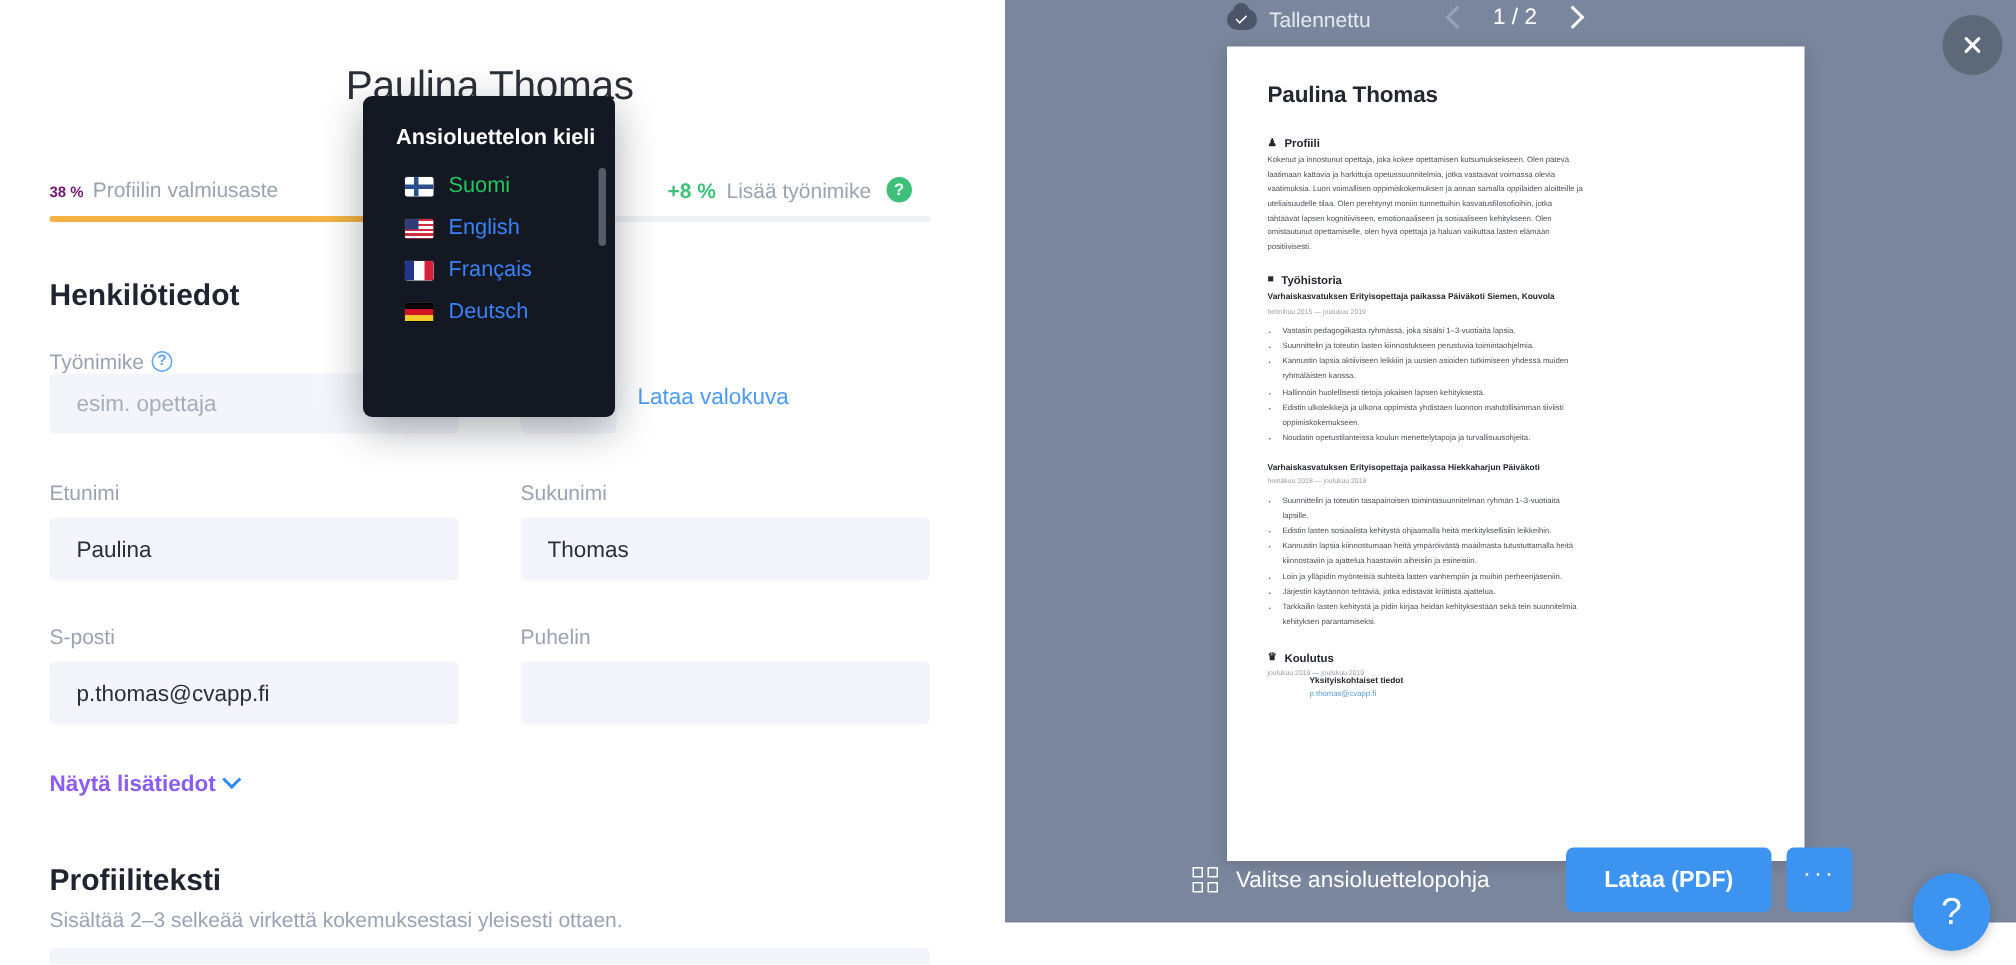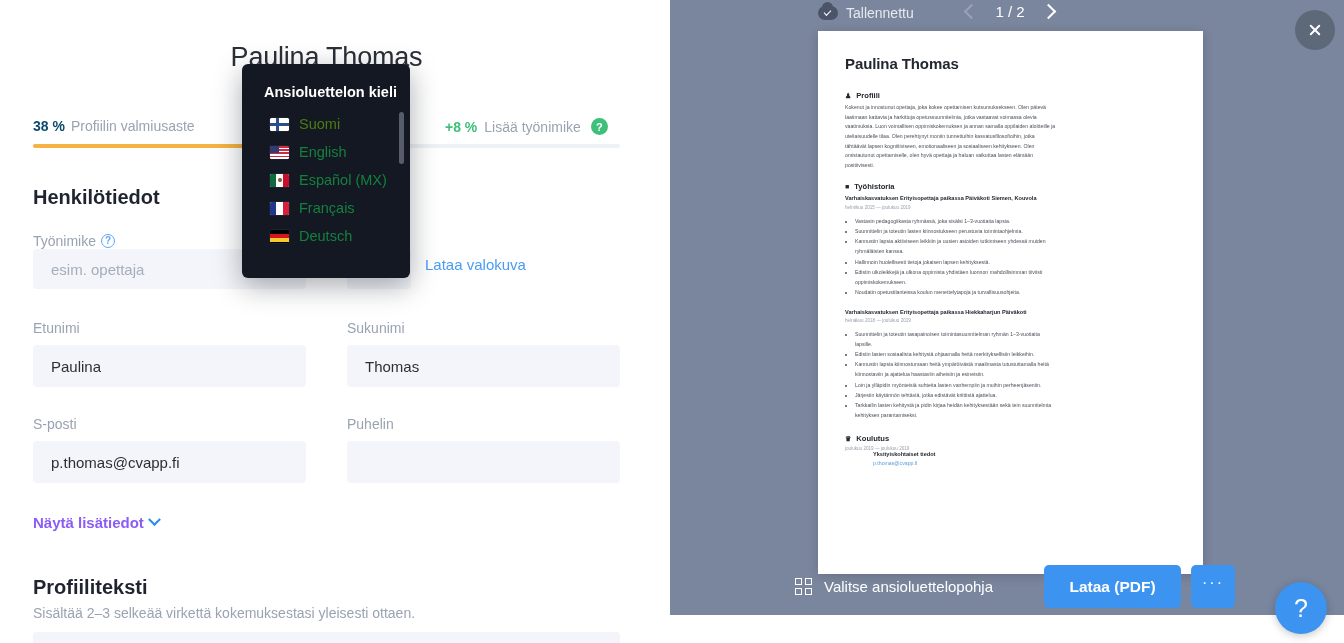--- a/index.html
+++ b/index.html
@@ -22,21 +22,21 @@
     position: absolute; left: 0; top: 42px; width: 653px;
     text-align: center;
     font-size: 27px; font-weight: 400; color: #2b2f38;
     letter-spacing: -0.2px;
   }
   .progress-row {
     position: absolute; left: 33px; top: 118px; width: 587px;
     display: flex; align-items: center;
   }
   .progress-left { display: flex; align-items: baseline; gap: 6px; }
-  .pct-orange { font-size: 14px; font-weight: 700; color: #0c4a6e; }
+  .pct-orange { font-size: 10px; font-weight: 700; color: #701a75; }
   .progress-label { font-size: 14px; color: #9aa3b2; }
   .progress-right {
     position: absolute; left: 412px; top: 0;
     display: flex; align-items: center; gap: 7px;
   }
   .pct-green { font-size: 14px; font-weight: 700; color: #3ec07a; }
   .badge-q {
     width: 17px; height: 17px; border-radius: 50%;
     background: #3ec07a; color: #fff;
     font-size: 11px; font-weight: 700;
@@ -113,24 +113,24 @@
     z-index: 40;
   }
   .lang-title {
     padding: 20px 0 10px 22px;
     font-size: 14.5px; font-weight: 700; color: #ffffff;
   }
   .lang-item {
     display: flex; align-items: center; gap: 10px;
     padding: 4px 0 4px 28px;
     height: 28px;
-    font-size: 14.5px; color: #15803d;
+    font-size: 14.5px; color: #3b82f6;
     cursor: pointer;
   }
-  .lang-item.disabled { color: #4d7c0f; }
+  .lang-item.disabled { color: #22c55e; }
   .flag {
     width: 19px; height: 13px; border-radius: 1.5px;
     flex: 0 0 19px; position: relative; overflow: hidden;
     box-shadow: 0 0 0 0.5px rgba(255,255,255,0.08);
   }
   .flag-fi { background: #ffffff; }
   .flag-fi::before { content:""; position:absolute; left:0; top:5px; width:19px; height:3.5px; background:#2b4f8c; }
   .flag-fi::after  { content:""; position:absolute; left:5.5px; top:0; width:3.5px; height:13px; background:#2b4f8c; }
   .flag-us { background: #b8223a; }
   .flag-us::before {
@@ -335,26 +335,20 @@
     <div class="lang-title">Ansioluettelon kieli</div>
     <div class="lang-item disabled">
       <span class="flag flag-fi"></span>
       <span>Suomi</span>
     </div>
     <div class="lang-item">
       <span class="flag flag-us"></span>
       <span>English</span>
     </div>
     <div class="lang-item">
-      <span class="flag flag-mx">
-          <i></i>
-        </span>
-      <span>Español (MX)</span>
-    </div>
-    <div class="lang-item">
       <span class="flag flag-fr"></span>
       <span>Français</span>
     </div>
     <div class="lang-item">
       <span class="flag flag-de"></span>
       <span>Deutsch</span>
     </div>
     <div class="lang-scroll"></div>
   </div>
 

